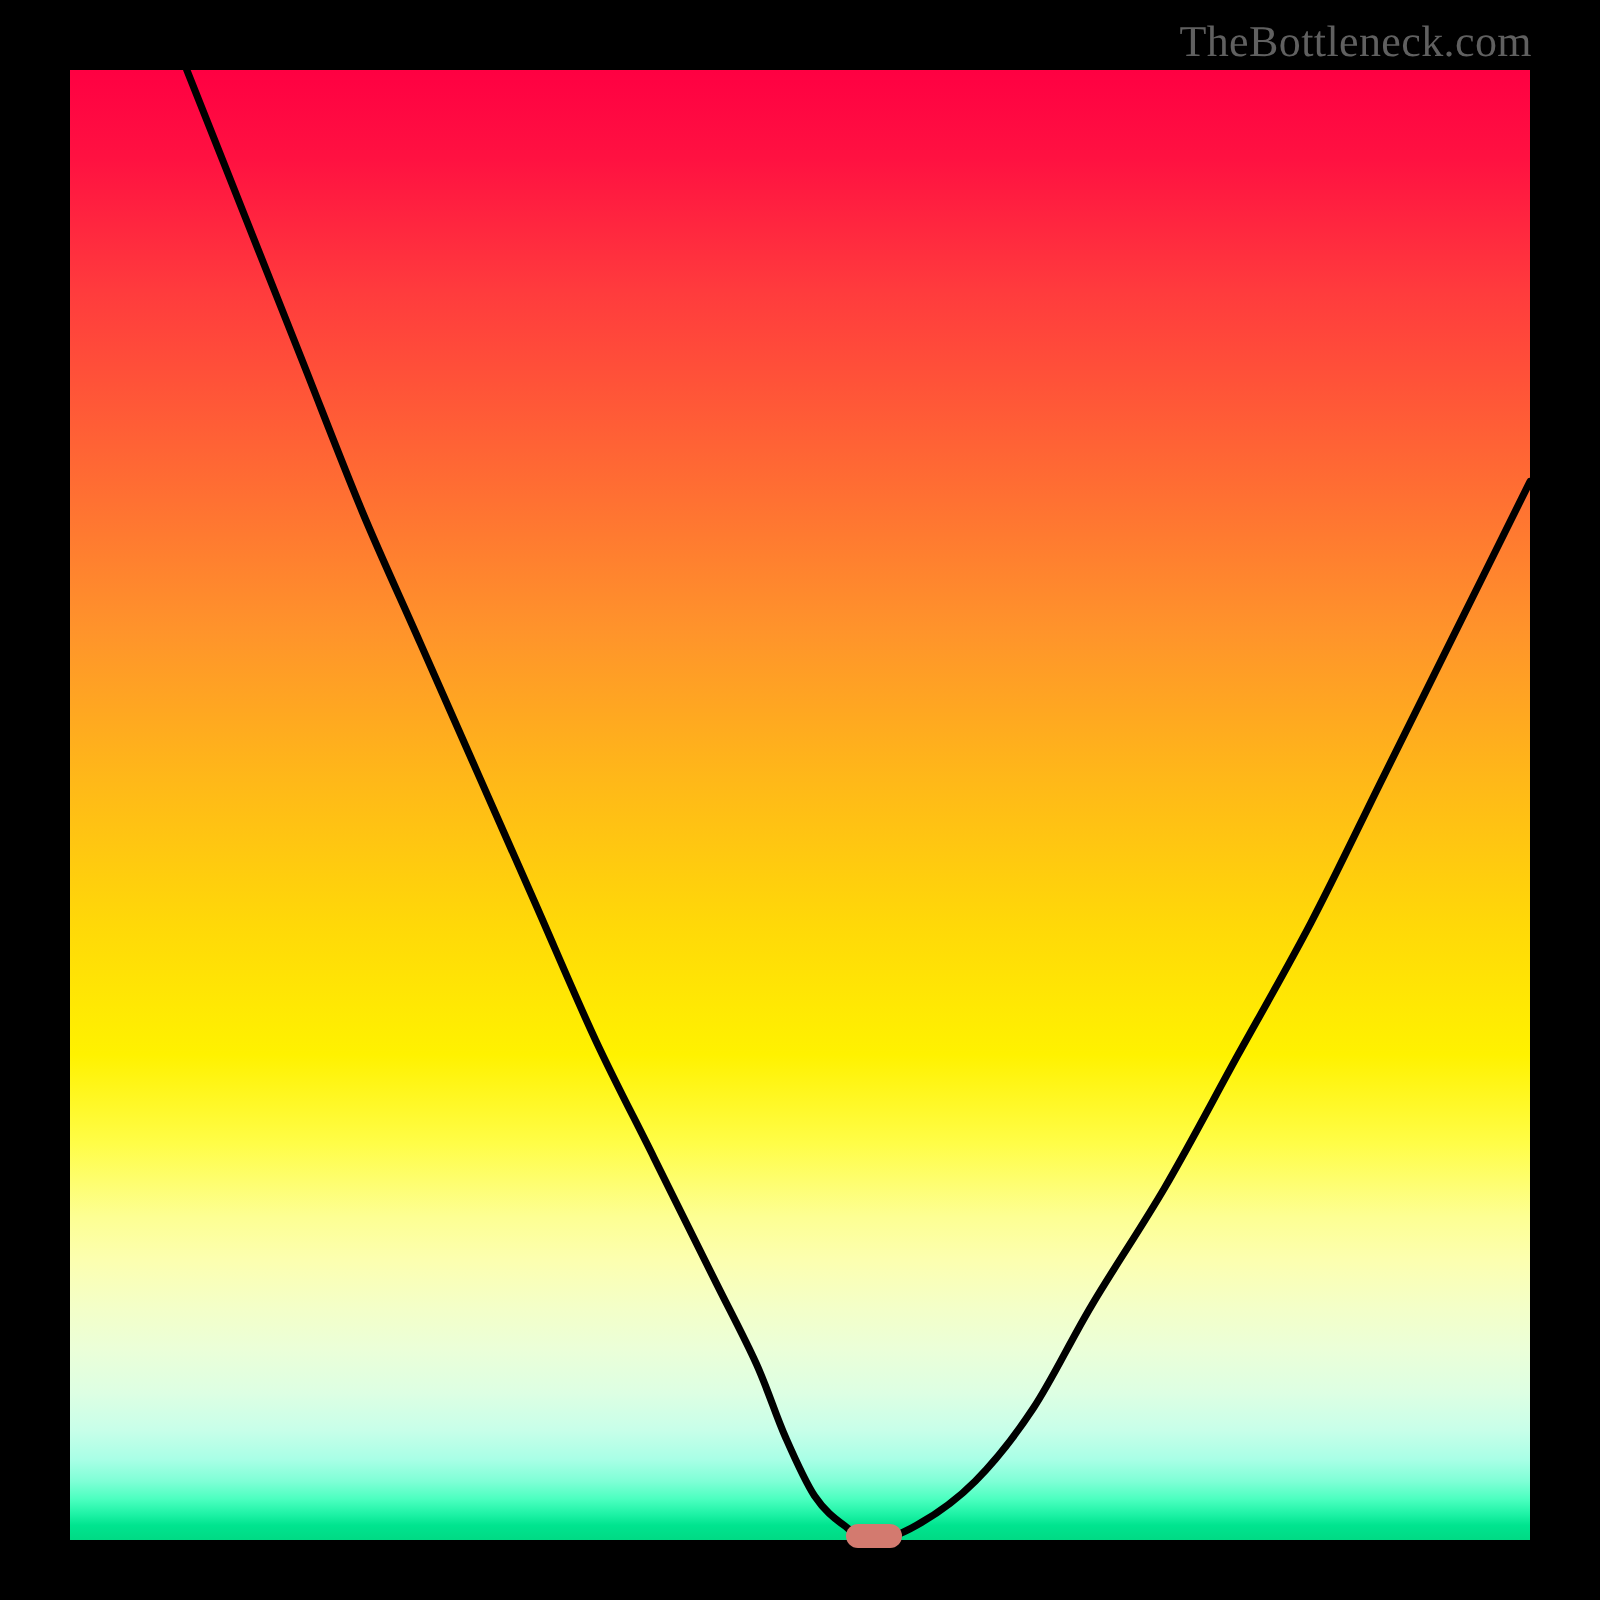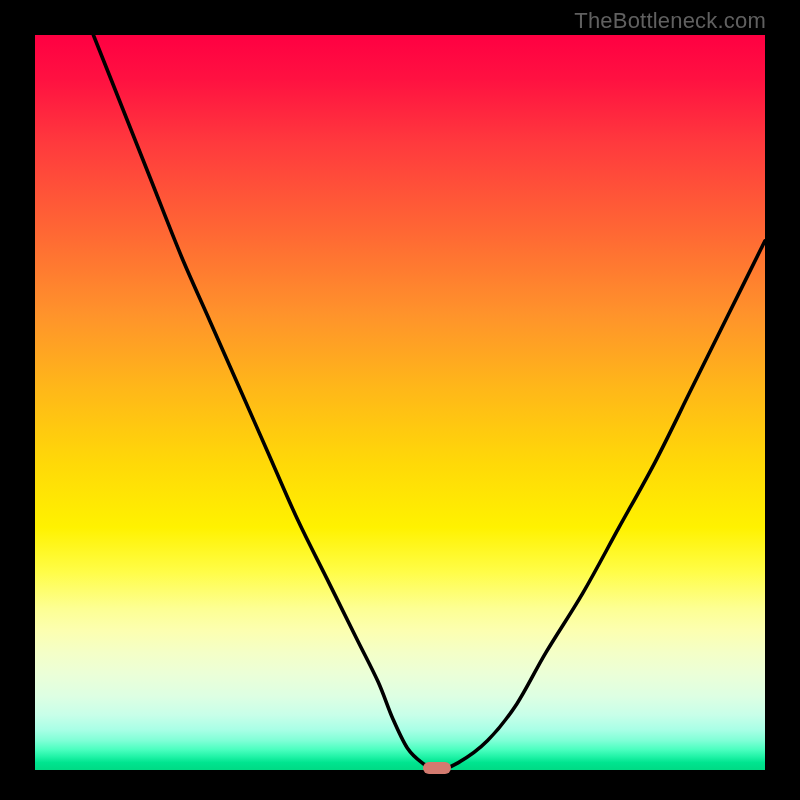--- a/index.html
+++ b/index.html
@@ -51,20 +51,21 @@
   }
   .watermark {
     position: absolute;
     top: 8px;
     right: 34px;
     color: #606060;
     font-size: 22px;
     font-weight: 400;
     letter-spacing: 0.2px;
     user-select: none;
+    font-family: Liberation Serif, serif;
   }
   svg.curve {
     position: absolute;
     left: 0;
     top: 0;
     width: 730px;
     height: 735px;
   }
   svg.curve path {
     fill: none;

